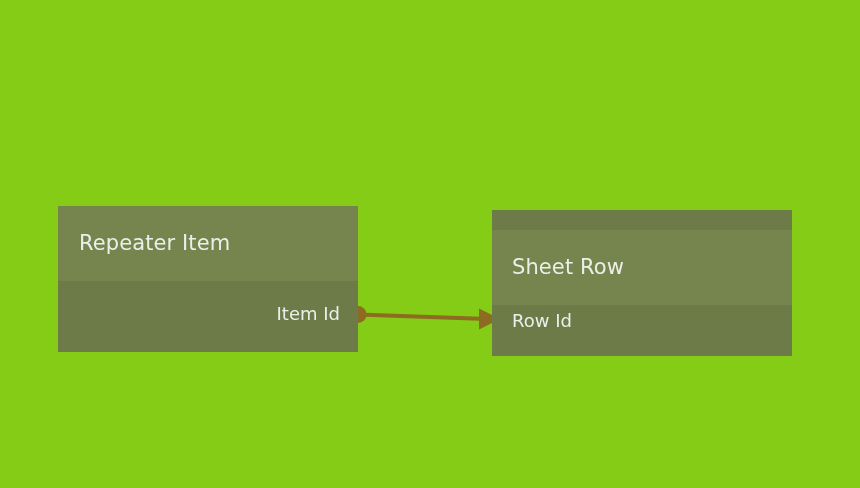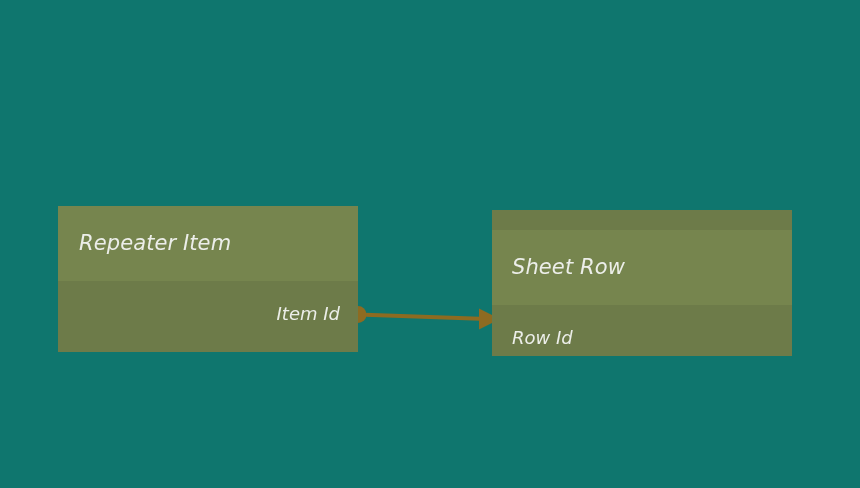--- a/index.html
+++ b/index.html
@@ -11,22 +11,21 @@
     width: 860px;
     height: 488px;
     background: #1e1e1e;
     font-family: "DejaVu Sans", "Liberation Sans", sans-serif;
     overflow: hidden;
   }
   #canvas {
     position: relative;
     width: 860px;
     height: 488px;
-    background: #0f766e;
-    font-style: italic;
+    background: #84cc16;
   }
 
   
   #edge-layer {
     position: absolute;
     left: 0;
     top: 0;
     width: 860px;
     height: 488px;
     pointer-events: none;
@@ -100,21 +99,21 @@
     top: 210px;
     width: 300px;
     height: 146px;
   }
   #node-sheet-row .node-header {
     height: 75px;
     padding-left: 20px;
     margin-top: 20px;
   }
   #node-sheet-row .field-row {
-    top: 24px;
+    top: 7px;
     justify-content: flex-start;
     padding-left: 20px;
   }
 </style>
 </head>
 <body>
 
 <div id="canvas">
 
   <svg id="edge-layer" width="860" height="488" viewBox="0 0 860 488" xmlns="http://www.w3.org/2000/svg">

